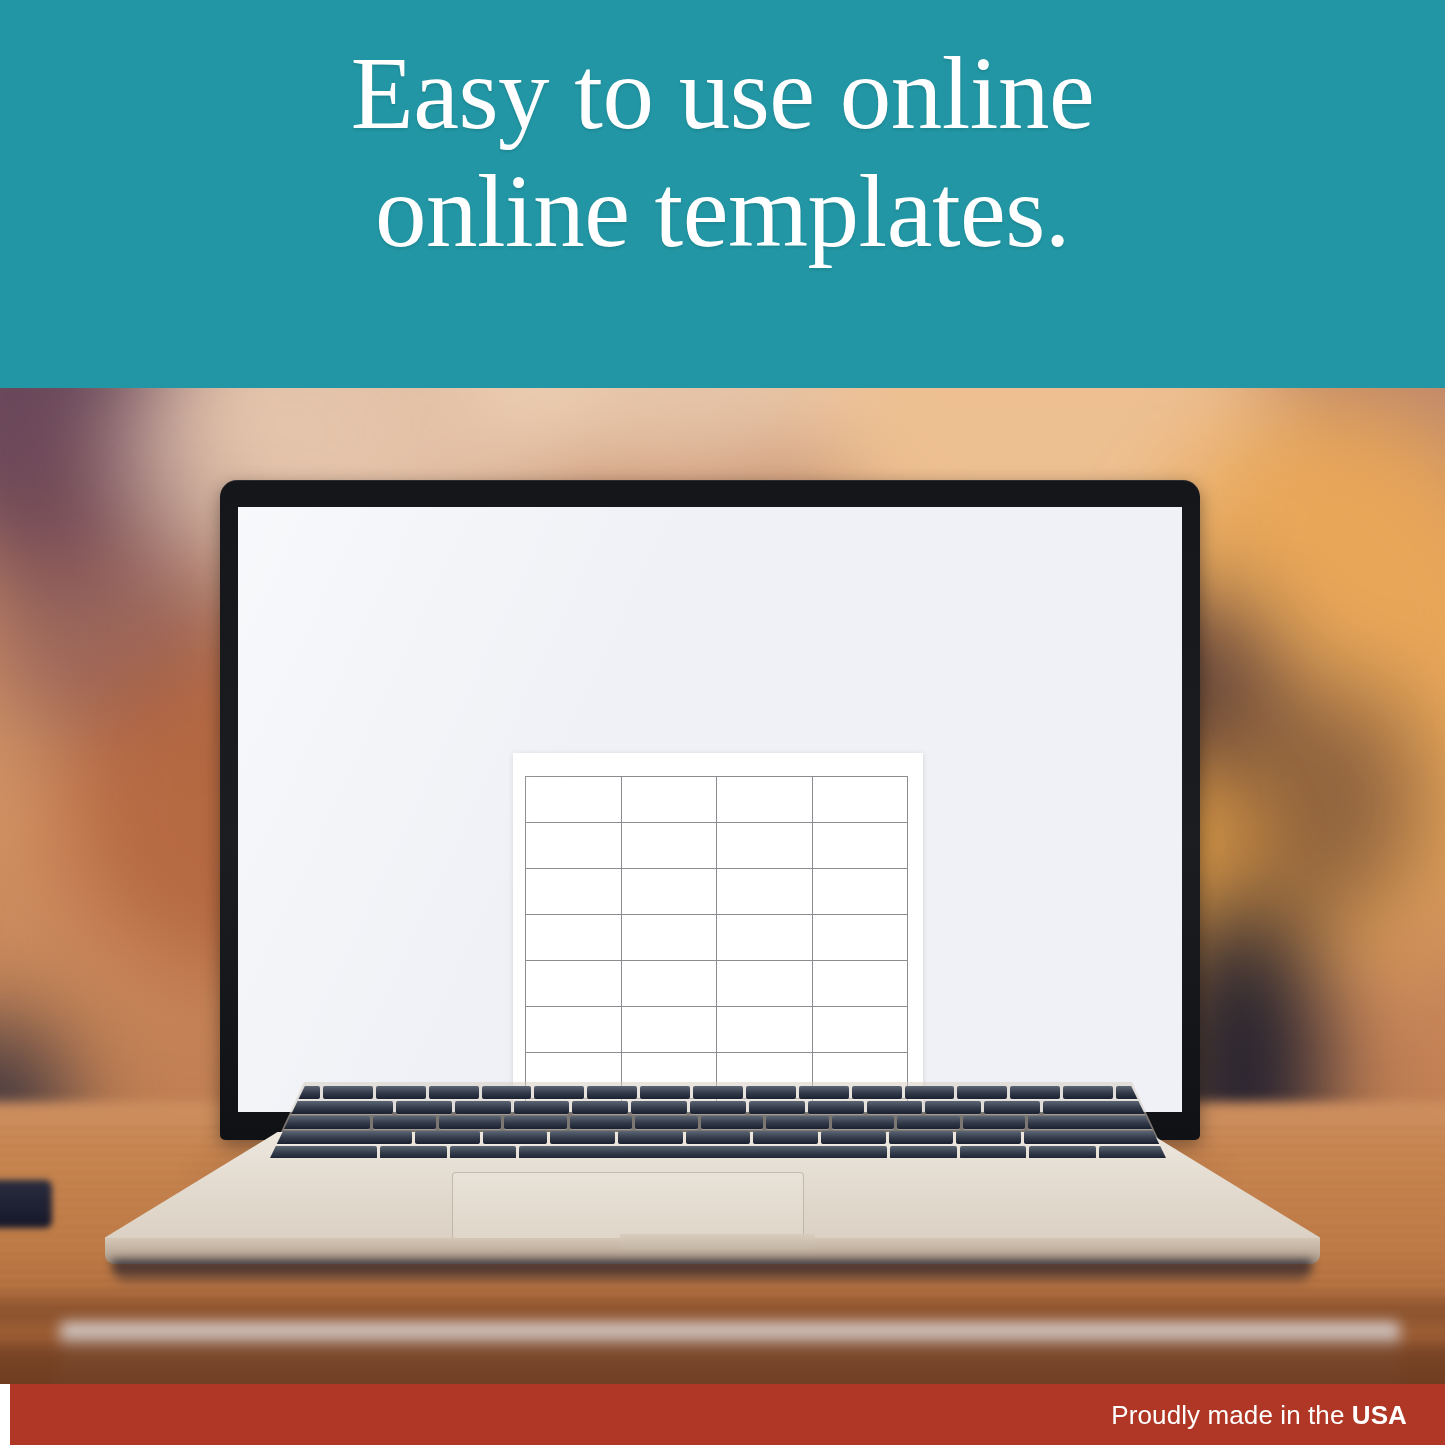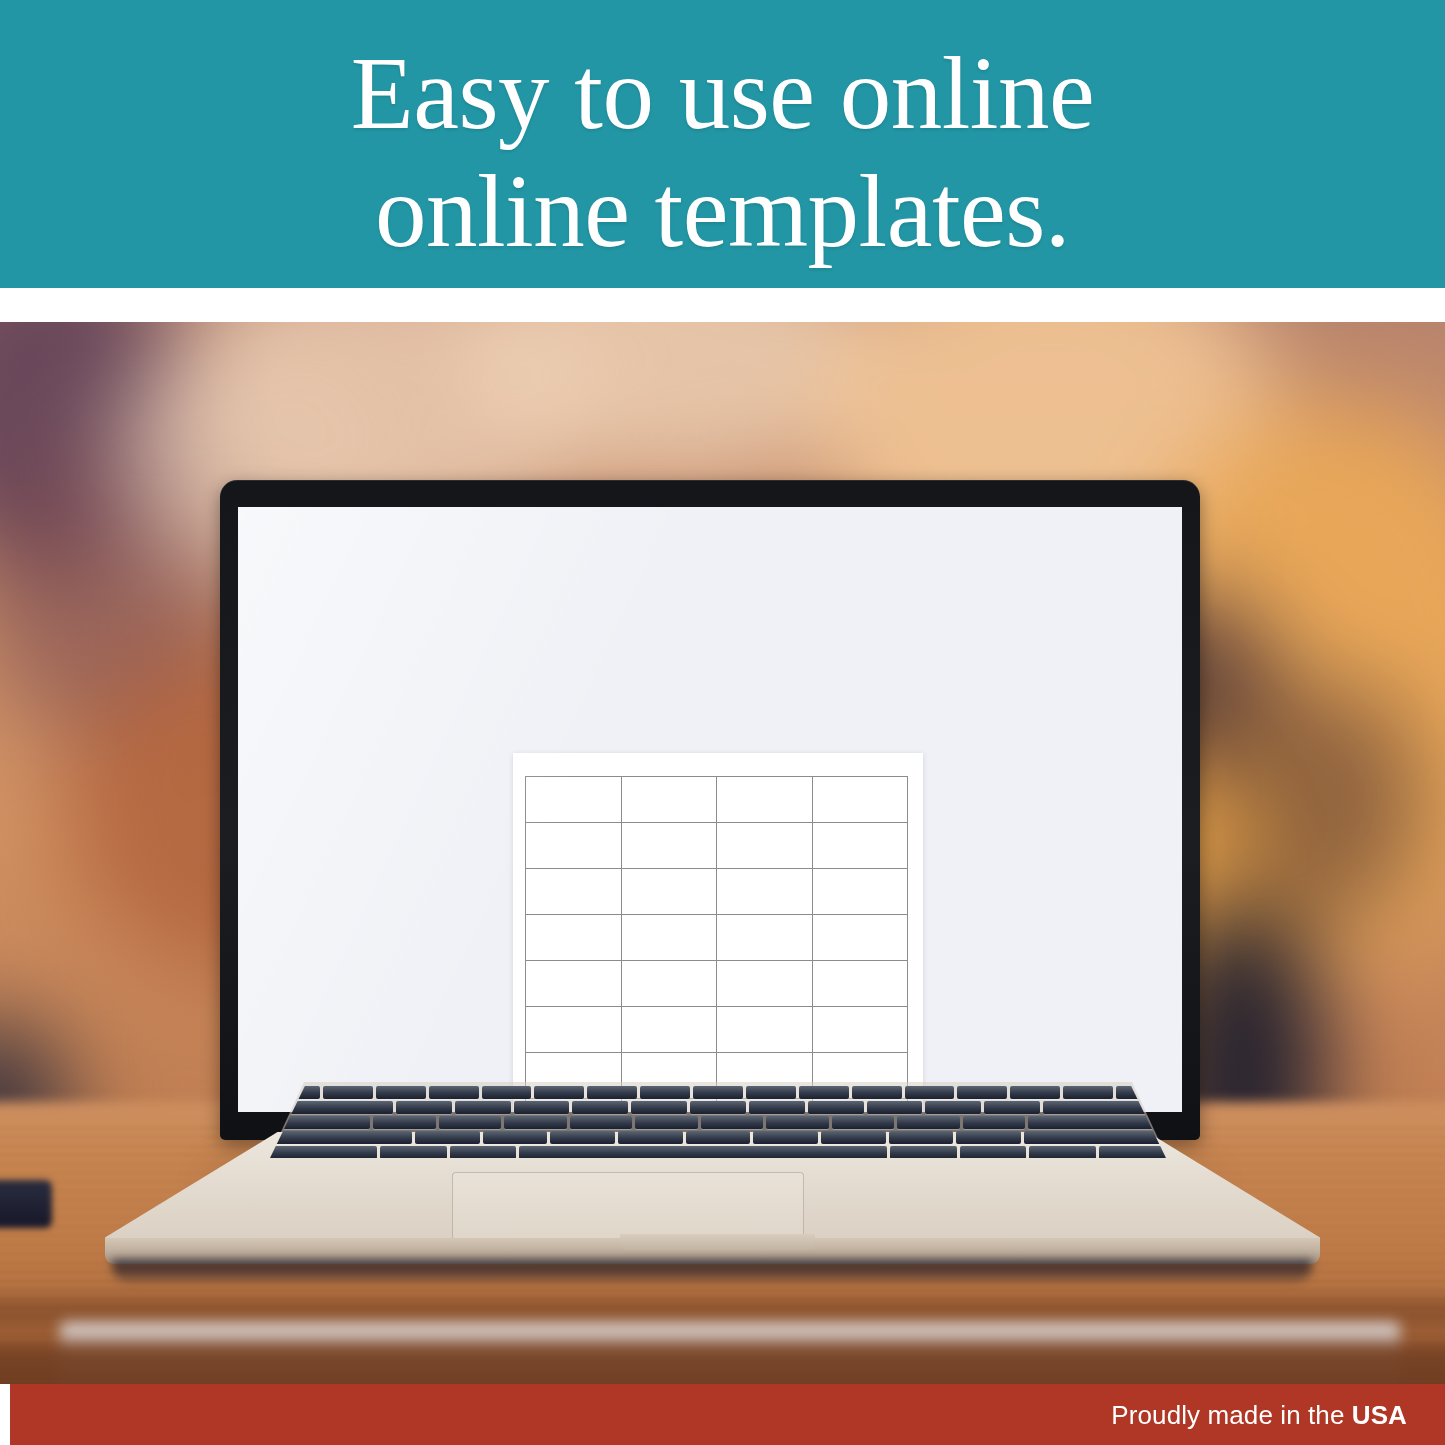--- a/index.html
+++ b/index.html
@@ -6,21 +6,21 @@
   *{box-sizing:border-box;}
   .stage{
     position:relative;
     width:1445px;height:1445px;
     overflow:hidden;
     font-family:"Liberation Sans",sans-serif;
   }
 
   
   .top-banner{
-    position:absolute;left:0;top:0;width:1445px;height:288px;
+    position:absolute;left:0;top:0;width:1445px;height:388px;
     background:#2296A4;
     z-index:40;
   }
   .headline{
     position:absolute;left:0;top:34px;width:1445px;
     text-align:center;
     font-family:"Liberation Serif","DejaVu Serif",serif;
     color:#FFFFFF;
     font-size:103px;
     line-height:118px;

